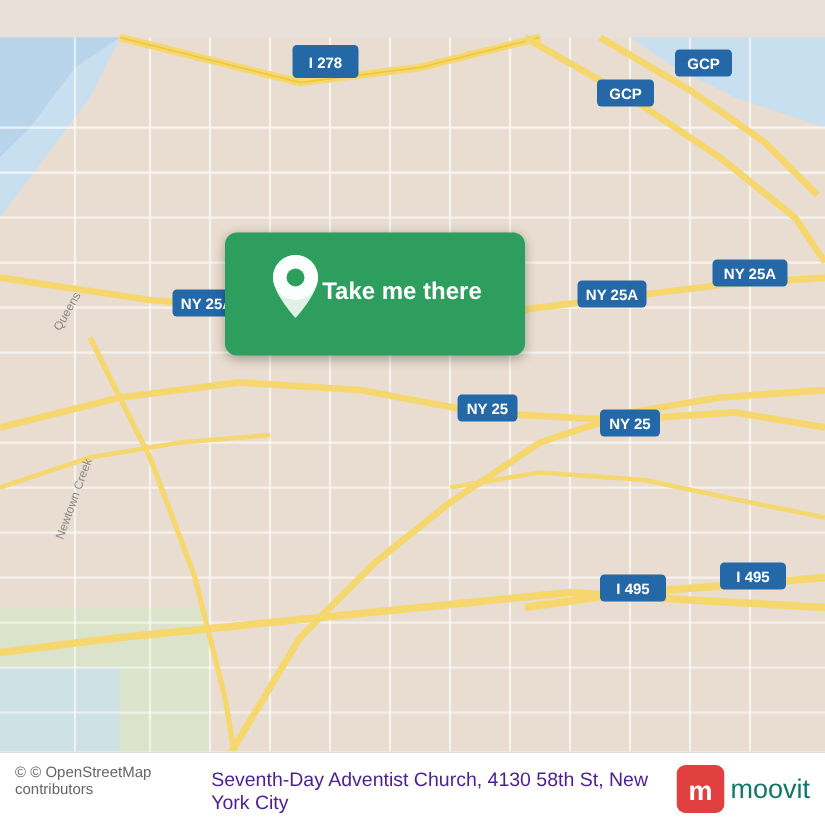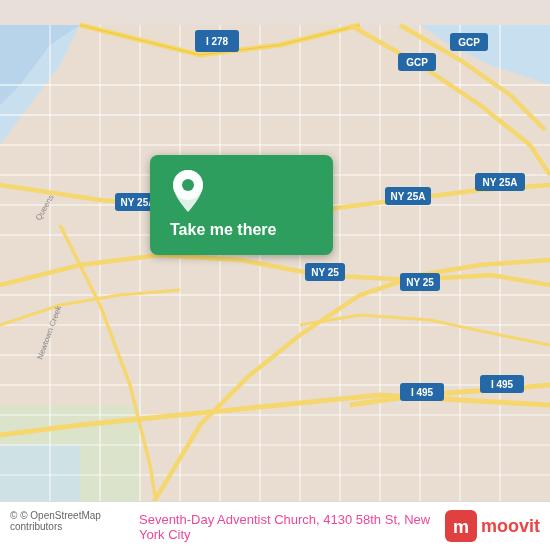--- a/index.html
+++ b/index.html
@@ -23,26 +23,26 @@
       position: absolute;
       top: 0; left: 0;
       width: 100%; height: 100%;
     }
 
     
     #cta-button {
       position: absolute;
       top: 155px;
       left: 150px;
-      width: 183px;
+      width: 200px;
       background-color: #2e9e5e;
       border-radius: 8px;
       display: flex;
-      flex-direction: column;
-      align-items: flex-start;
+      flex-direction: row;
+      align-items: center;
       justify-content: center;
       padding: 14px 20px 16px;
       cursor: pointer;
       border: none;
       box-shadow: 0 2px 8px rgba(0,0,0,0.3);
     }
 
     #cta-button .pin-icon {
       width: 36px;
       height: 44px;
@@ -78,35 +78,35 @@
     #info-bar .osm-credit {
       font-size: 10px;
       color: #e04040;
     }
     #info-bar .osm-credit span {
       color: #666;
     }
 
     #info-bar .location-text {
       font-size: 13px;
-      color: #ec4899;
+      color: #4c1d95;
       font-weight: 500;
       margin-top: 2px;
     }
 
     #moovit-logo {
       display: flex;
       align-items: center;
       gap: 4px;
     }
 
     #moovit-logo .moovit-text {
       font-size: 18px;
-      font-weight: bold;
-      color: #ef4444;
+      font-weight: normal;
+      color: #0f766e;
     }
   </style>
 </head>
 <body>
 
 <div id="map-container">
 
   <svg id="map-svg" viewBox="0 0 550 500" xmlns="http://www.w3.org/2000/svg">
 
     <rect width="550" height="500" fill="#e8ddd0"></rect>

